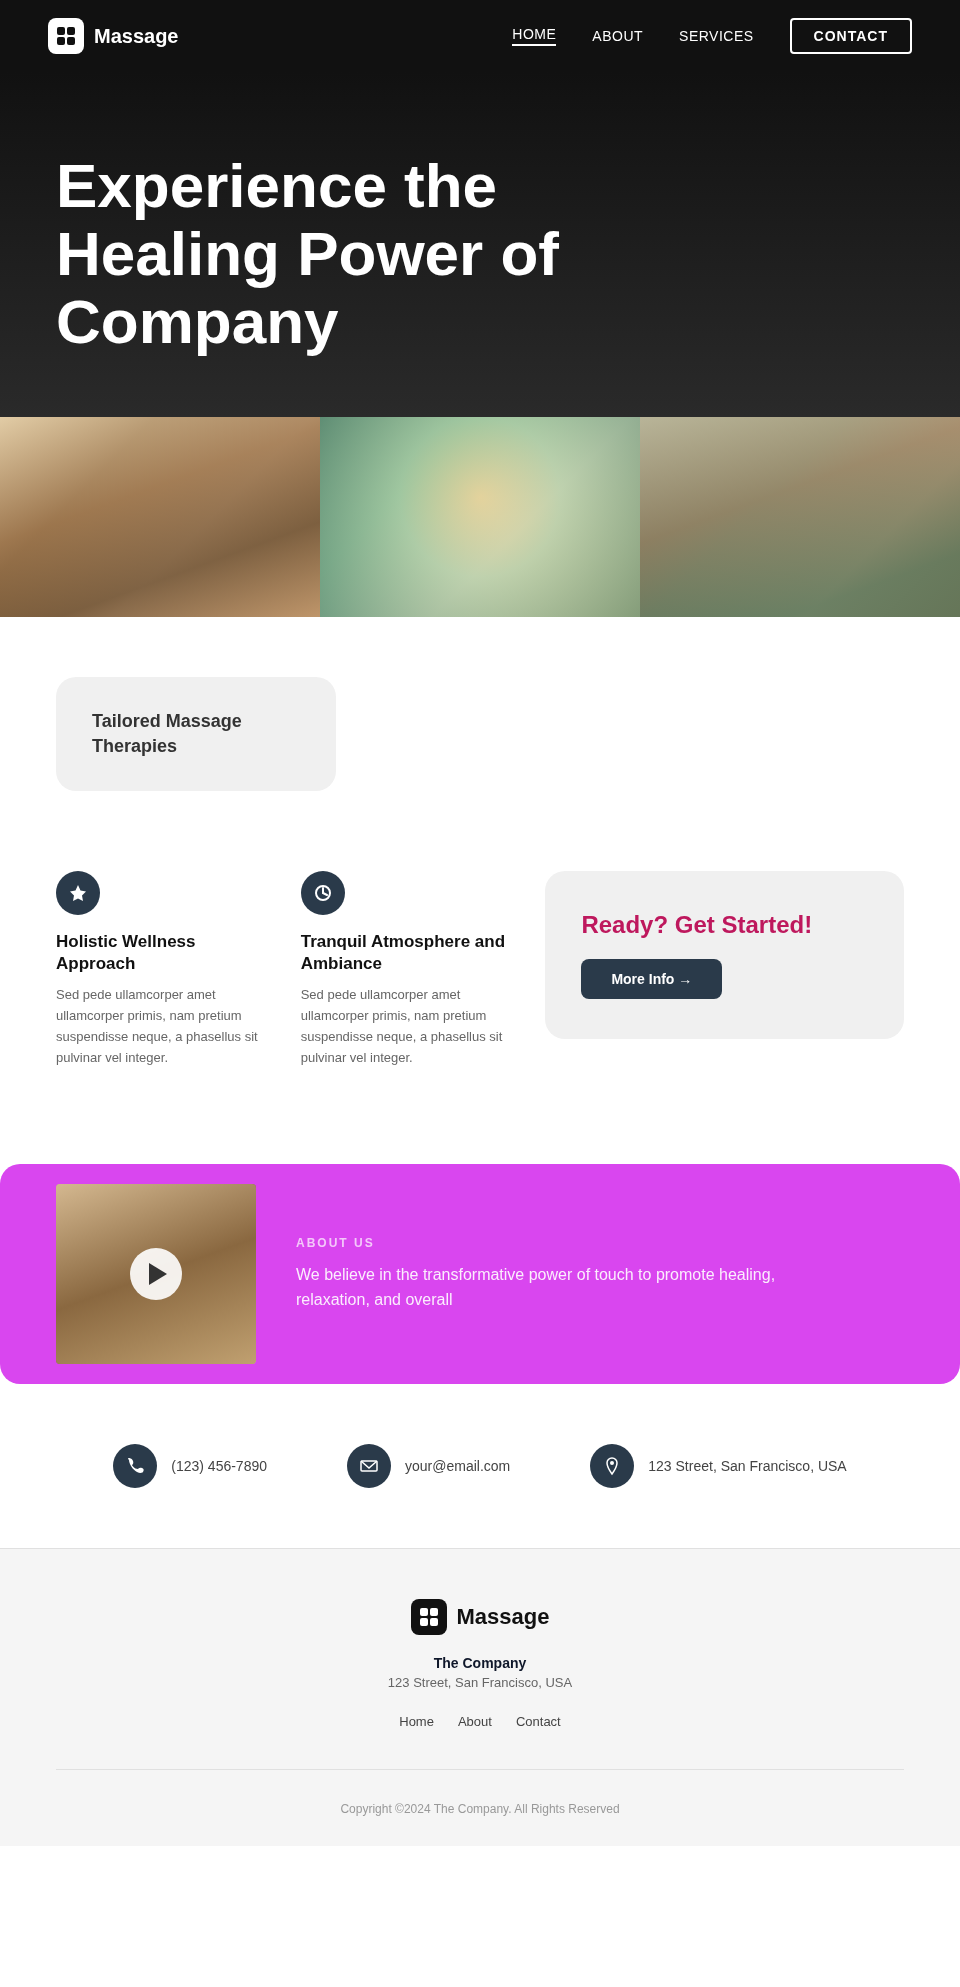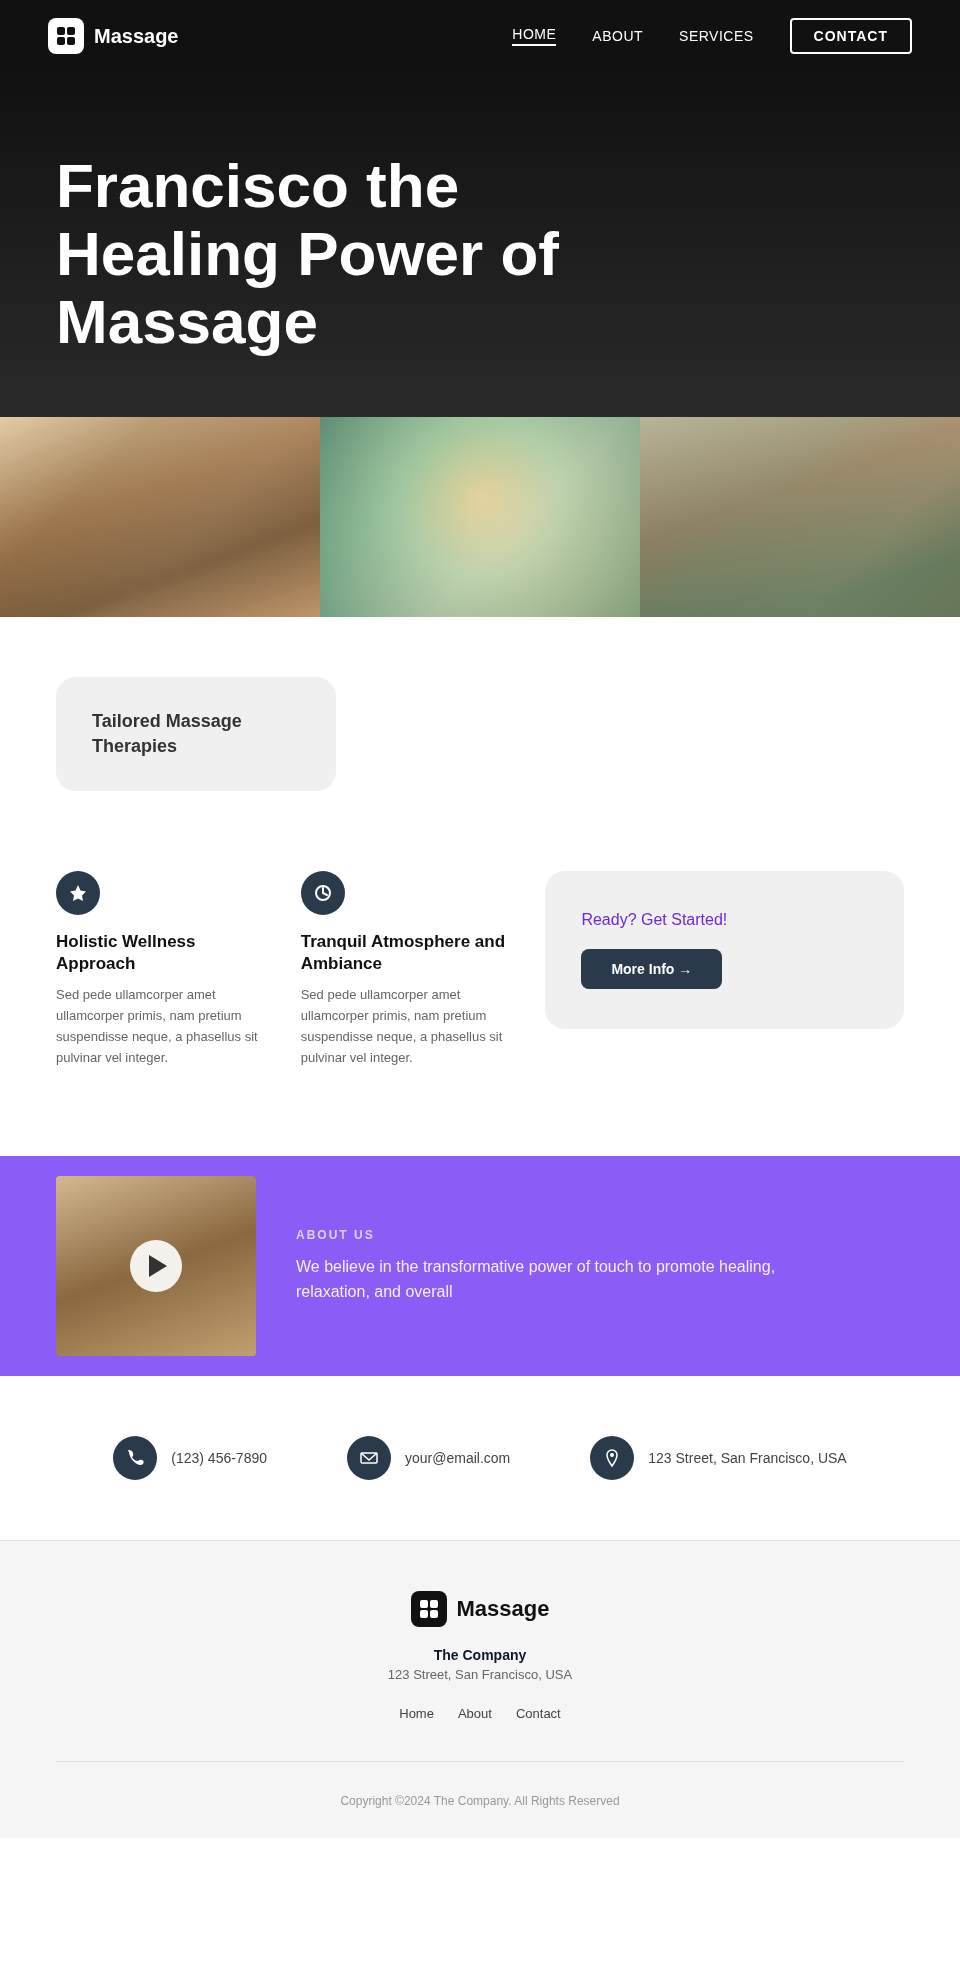--- a/index.html
+++ b/index.html
@@ -186,48 +186,49 @@
     .cta-card {
       flex: 1.4;
       background: #f0f0f0;
       border-radius: 20px;
       padding: 40px 36px;
       display: flex;
       flex-direction: column;
       gap: 20px;
     }
     .cta-card-title {
-      font-size: 16px;
-      font-weight: 400;
-      color: #6d28d9;
+      font-size: 24px;
+      font-weight: 700;
+      color: #be185d;
     }
     .more-info-btn {
       display: inline-flex;
       align-items: center;
       gap: 8px;
       background: #2a3a4a;
       color: #fff;
       border: none;
       padding: 12px 30px;
       border-radius: 8px;
       font-size: 14px;
       font-weight: 600;
       cursor: pointer;
       width: fit-content;
     }
 
     
     .about-section {
       position: relative;
-      background: #8b5cf6;
+      background: #d946ef;
       display: flex;
       align-items: center;
       min-height: 200px;
       overflow: hidden;
-      margin-top: 28px;
+      margin-top: 36px;
+      border-radius: 20px;
     }
     .about-video-thumb {
       width: 200px;
       height: 180px;
       flex-shrink: 0;
       background: linear-gradient(135deg, #c0a080 0%, #806040 50%, #c8b090 100%);
       position: relative;
       margin: 20px 0 20px 56px;
       border-radius: 4px;
       overflow: hidden;
@@ -385,21 +386,21 @@
   </div>
   <div class="nav-links">
     <a class="nav-link active">HOME</a>
     <a class="nav-link">ABOUT</a>
     <a class="nav-link">SERVICES</a>
     <button class="nav-contact-btn">CONTACT</button>
   </div>
 </nav>
 
 <section class="hero">
-  <h1 class="hero-title">Francisco the Healing Power of Massage</h1>
+  <h1 class="hero-title">Experience the Healing Power of Company</h1>
 </section>
 
 <div class="image-strip">
   <div class="image-strip-item img1"></div>
   <div class="image-strip-item img2"></div>
   <div class="image-strip-item img3"></div>
 </div>
 
 <section class="tagline-section">
   <div class="tagline-badge">Tailored Massage Therapies</div>

